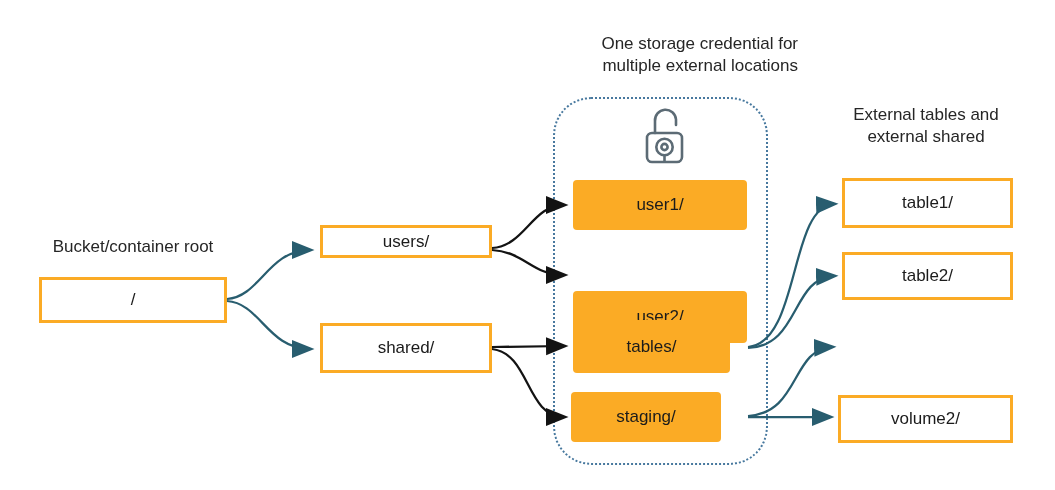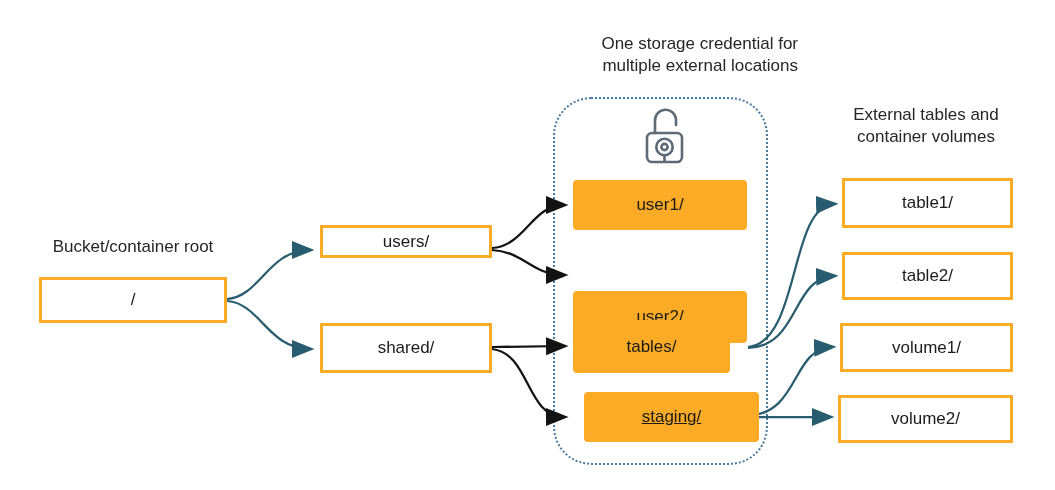--- a/index.html
+++ b/index.html
@@ -58,21 +58,21 @@
     left: 0; top: 0;
     z-index: 2;
   }
   
   .n-root    { left: 39px;  top: 277px; width: 188px; height: 46px; }
   .n-users   { left: 320px; top: 225px; width: 172px; height: 33px; }
   .n-shared  { left: 320px; top: 323px; width: 172px; height: 50px; }
   .n-user1   { left: 573px; top: 180px; width: 174px; height: 50px; }
   .n-user2   { left: 573px; top: 250px; width: 174px; height: 52px; margin-top: 41px; }
   .n-tables  { left: 573px; top: 320px; width: 157px; height: 53px; }
-  .n-staging { left: 584px; top: 392px; width: 175px; height: 50px; text-decoration: underline; }
+  .n-staging { left: 571px; top: 392px; width: 150px; height: 50px; }
   .n-table1  { left: 842px; top: 178px; width: 171px; height: 50px; }
   .n-table2  { left: 842px; top: 252px; width: 171px; height: 48px; }
   .n-volume1 { left: 840px; top: 323px; width: 173px; height: 49px; }
   .n-volume2 { left: 838px; top: 395px; width: 175px; height: 48px; }
   .c-bucket     { left: 18px;  top: 236px; width: 230px; }
   .c-credential { left: 553px; top: 33px;  width: 245px; }
   .c-external   { left: 826px; top: 104px; width: 200px; }
 </style>
 </head>
 <body>
@@ -111,29 +111,28 @@
       <path d="M 748 348 C 800 346 791 278 834 276" stroke="#285D6F" marker-end="url(#ah-teal)"></path>
       <path d="M 748 416 C 800 413 791 349 832 347" stroke="#285D6F" marker-end="url(#ah-teal)"></path>
       <path d="M 748 417 L 830 417" stroke="#285D6F" marker-end="url(#ah-teal)"></path>
     </g>
   </svg>
 
   <div class="caption center c-bucket">Bucket/container root</div>
   <div class="caption c-credential">One storage credential for
 multiple external locations</div>
   <div class="caption center c-external">External tables and
-container volumes</div>
+external shared</div>
 
   <div class="node outline n-root">/</div>
   <div class="node outline n-users">users/</div>
   <div class="node outline n-shared">shared/</div>
 
   <div class="node filled n-user1">user1/</div>
   <div class="node filled n-user2">user2/</div>
   <div class="node filled n-tables">tables/</div>
   <div class="node filled n-staging">staging/</div>
 
   <div class="node outline n-table1">table1/</div>
   <div class="node outline n-table2">table2/</div>
-  <div class="node outline n-volume1">volume1/</div>
   <div class="node outline n-volume2">volume2/</div>
 
 </div>
 
 </body></html>

